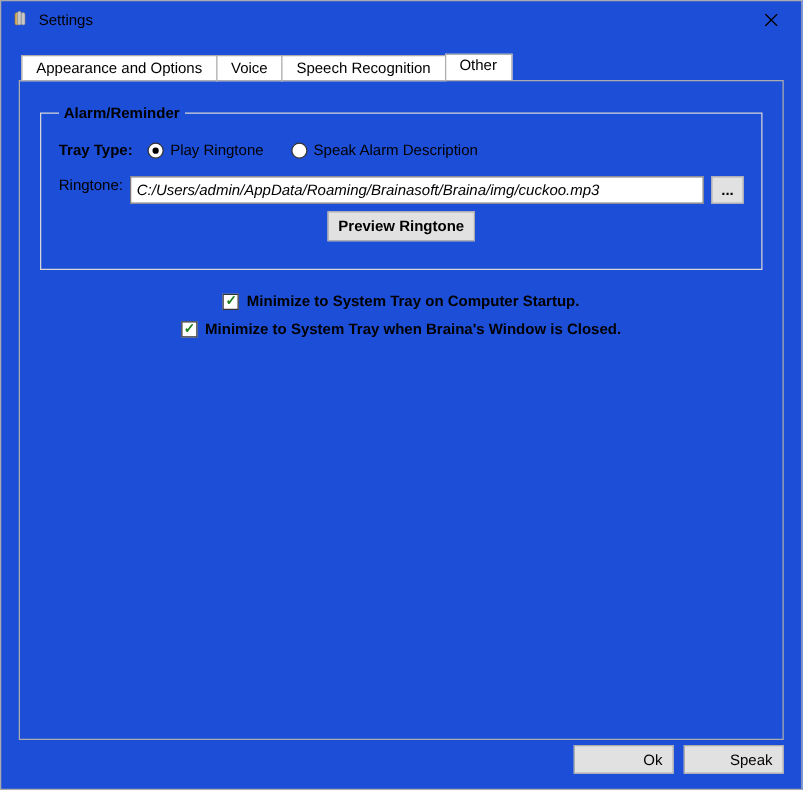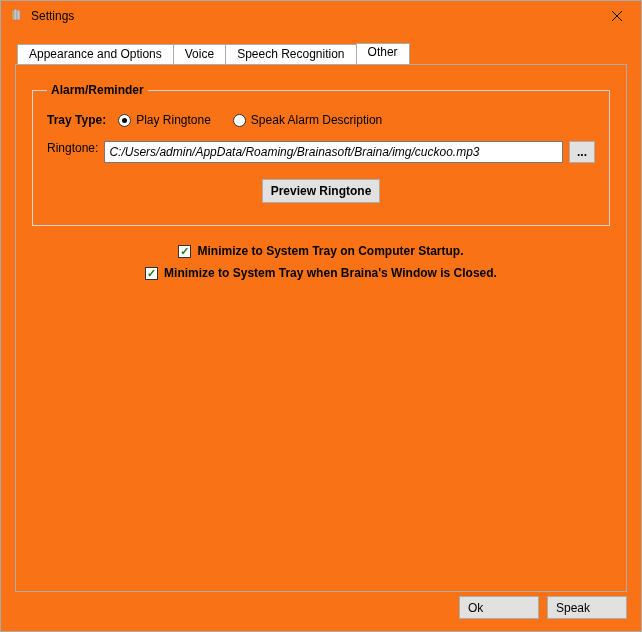--- a/index.html
+++ b/index.html
@@ -1,17 +1,17 @@
 <!DOCTYPE html>
 <html><head>
 <meta charset="utf-8">
 <style>
 * { box-sizing: border-box; font-family: "Segoe UI", Tahoma, sans-serif; font-size: 12px; }
 body { margin: 0; background: #fff; }
-.window { width: 642px; height: 632px; border: 1px solid #aaa; background: #f97316; position: relative; }
+.window { width: 642px; height: 632px; border: 1px solid #aaa; background: #1d4ed8; position: relative; }
 .titlebar { height: 30px; display: flex; align-items: center; padding: 0 2px 0 8px; }
 .titlebar .icon { width: 16px; height: 16px; margin-right: 6px; display: flex; align-items: center; justify-content: center; }
 .titlebar .title { flex: 1; color: #000; }
 .titlebar .close { width: 45px; height: 29px; display: flex; align-items: center; justify-content: center; cursor: default; }
 .client { padding: 12px 14px 14px 14px; }
 .tabs-strip { display: flex; position: relative; height: 21px; padding-left: 2px; }
 .tab { border: 1px solid #acacac; border-bottom: none; background: #fff; padding: 2px 11px 3px 11px; margin-right: -1px; color: #000; cursor: default; position: relative; top: 1px; }
 .tab.active { background: #fff; z-index: 3; padding-top: 1px; padding-bottom: 4px; top: 0; }
 .tab-panel { border: 1px solid #acacac; padding: 18px 16px 16px 16px; min-height: 528px; position: relative; }
 fieldset { border: 1px solid #d6d6d6; margin: 0 0 18px 0; padding: 16px 14px 22px 14px; position: relative; }
@@ -19,28 +19,28 @@
 legend { padding: 0 4px; font-weight: bold; color: #000; }
 .row { display: flex; align-items: center; margin-bottom: 14px; }
 .lbl-bold { font-weight: bold; margin-right: 12px; }
 .radio-wrap { display: flex; align-items: flex-end; margin-right: 22px; cursor: default; }
 .radio { width: 13px; height: 13px; border: 1px solid #333; border-radius: 50%; margin-right: 5px; display: flex; align-items: center; justify-content: center; background: #fff; }
 .radio.sel::after { content: ""; width: 5px; height: 5px; border-radius: 50%; background: #000; }
 .ringtone-row { display: flex; align-items: flex-start; gap: 6px; margin-top: 12px; }
 .ringtone-row input[type=text] { flex: 1; height: 22px; border: 1px solid #7a7a7a; padding: 2px 4px; font-size: 12px; font-style: italic; }
 .btn { border: 1px solid #acacac; background: #e1e1e1; height: 22px; padding: 2px 8px; cursor: default; }
 .browse-btn { width: 26px; padding: 0; text-align: center; font-weight: bold; }
-.preview-row { text-align: center; margin-top: 16px; }
+.preview-row { text-align: center; margin-top: 6px; }
 .preview-row .btn { font-weight: bold; padding: 4px 8px; height: auto; }
 .chk-wrap { display: flex; align-items: center; margin-bottom: 8px; cursor: default; justify-content: center; }
 .chk { width: 13px; height: 13px; border: 1px solid #333; margin-right: 6px; display: flex; align-items: center; justify-content: center; background: #fff; color: #0a5; font-size: 11px; line-height: 1; }
 .chk.on::after { content: "✓"; color: #1a7f1a; font-weight: bold; }
 .chk-wrap .txt { font-weight: bold; }
 .footer { position: absolute; right: 14px; bottom: 12px; display: flex; gap: 8px; }
-.footer .btn { width: 80px; height: 23px; text-align: left; }
+.footer .btn { width: 80px; height: 23px; text-align: right; }
 </style>
 </head>
 <body>
 
 <div class="window">
   <div class="titlebar">
     <span class="icon">
       <svg width="16" height="16" viewBox="0 0 16 16">
         <rect x="3" y="2" width="3" height="10" rx="1.5" fill="#d8b060" stroke="#a07830" stroke-width="0.5"></rect>
         <rect x="5" y="1" width="3" height="11" rx="1.5" fill="#c8c8c8" stroke="#888" stroke-width="0.5"></rect>

